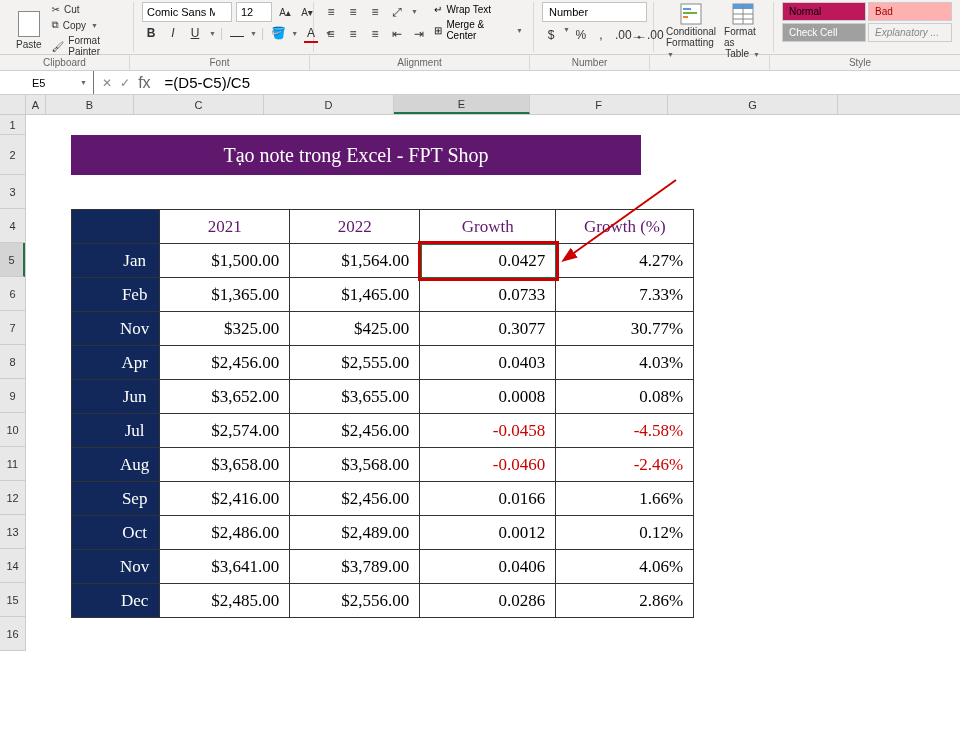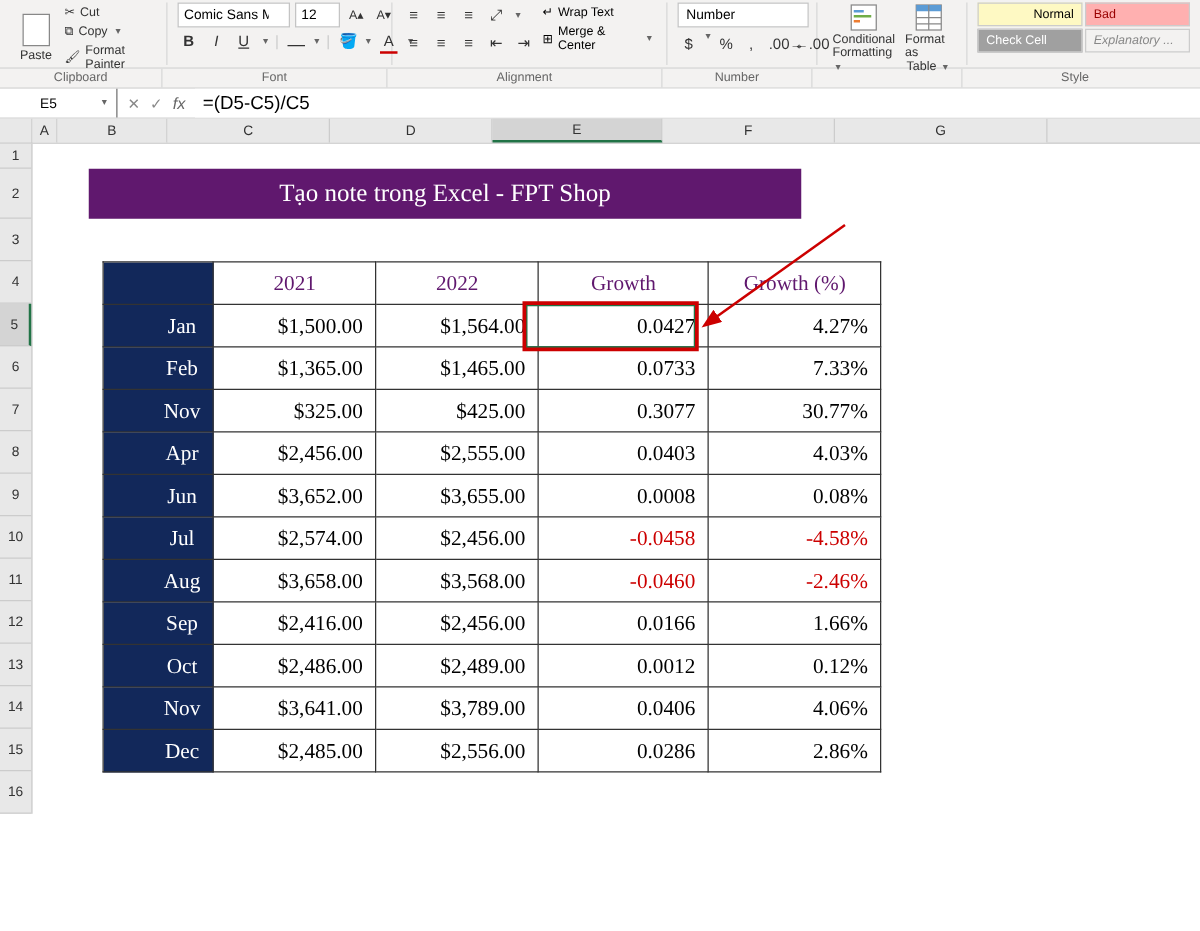--- a/index.html
+++ b/index.html
@@ -25,49 +25,49 @@
 .color-btn { color: #333; position: relative; }
 .color-btn::after { content: ''; position: absolute; bottom: -1px; left: 2px; right: 2px; height: 2px; background: #c00; }
 .wrap-merge { font-size: 10px; }
 .wrap-merge .item { display: flex; align-items: center; gap: 4px; padding: 2px; }
 .num-select { border: 1px solid #c4c4c4; background: #fff; font-size: 11px; height: 20px; padding: 0 16px 0 6px; width: 105px; }
 .num-btns { display: flex; gap: 2px; }
 .style-btn { display: flex; flex-direction: column; align-items: center; font-size: 10px; color: #333; padding: 0 4px; }
 .style-btn svg { width: 24px; height: 24px; }
 .styles-grid { display: grid; grid-template-columns: 84px 84px; gap: 2px; }
 .style-cell { border: 1px solid #ccc; padding: 3px 6px; font-size: 10px; text-align: left; }
-.style-normal { background: #fef9c3; text-align: right; }
+.style-normal { background: #be185d; }
 .style-bad { background: #ffb0b0; color: #900; }
 .style-check { background: #a0a0a0; color: #fff; }
 .style-exp { font-style: italic; color: #888; }
 .dropdown-caret { font-size: 7px; color: #666; margin-left: 1px; }
 
 
 .group-labels { background: #f3f2f1; display: flex; border-bottom: 1px solid #d0d0d0; height: 16px; }
 .group-labels span { font-size: 10px; color: #666; border-right: 1px solid #d8d8d8; text-align: center; display: flex; align-items: center; justify-content: center; }
 
 
 .formula-bar { display: flex; align-items: center; height: 24px; border-bottom: 1px solid #d0d0d0; background: #fff; }
 .name-box { width: 68px; border-right: 1px solid #737373; padding: 0 6px; font-size: 11px; height: 100%; display: flex; align-items: center; justify-content: space-between; margin-left: 26px; }
 .fx-btns { display: flex; align-items: center; gap: 8px; padding: 0 8px; color: #888; }
-.fx-label { font-style: italic; font-size: 13px; color: #666; }
+.fx-label { font-size: 16px; color: #666; }
 .formula-input { flex: 1; border: none; padding: 0 6px; font-size: 15px; height: 100%; outline: none; }
 .row-headers { width: 26px; background: #e8e8e8; border-right: 1px solid #ccc; }
 .col-headers-row { display: flex; height: 20px; background: #e8e8e8; border-bottom: 1px solid #ccc; }
 .corner { width: 26px; height: 20px; background: #e8e8e8; border-right: 1px solid #ccc; border-bottom: 1px solid #ccc; }
 .col-header { border-right: 1px solid #ccc; display: flex; align-items: center; justify-content: center; font-size: 11px; color: #333; background: #e8e8e8; }
 .col-header.selected { background: #d4d4d4; border-bottom: 2px solid #217346; }
 .sheet-body { flex: 1; position: relative; }
 .row-header { height: 20px; border-bottom: 1px solid #ccc; display: flex; align-items: center; justify-content: center; font-size: 11px; color: #333; }
 .row-header.tall { height: 34px; }
 .row-header.tall2 { height: 40px; }
 .row-header.selected { background: #d4d4d4; border-right: 2px solid #217346; }
 .title-banner { position: absolute; left: 45px; top: 20px; width: 570px; height: 40px; background: #60186e; color: #fff; font-family: 'Comic Sans MS', cursive; font-size: 20px; display: flex; align-items: center; justify-content: center; }
 
-.data-table { position: absolute; left: 56px; top: 94px; border-collapse: collapse; }
+.data-table { position: absolute; left: 45px; top: 94px; border-collapse: collapse; }
 .data-table th, .data-table td { border: 1px solid #333; padding: 4px 10px; font-family: 'Comic Sans MS', cursive; font-size: 17px; height: 34px; }
 .data-table th { color: #60186e; font-weight: normal; text-align: center; }
 .data-table .month { background: #12285a; color: #fff; text-align: center; width: 88px; padding-left: 48px; }
 .data-table .month-blank { background: #12285a; width: 88px; }
 .data-table .num { text-align: right; }
 .data-table .neg { color: #c00; }
 .col-2021 { width: 130px; }
 .col-2022 { width: 130px; margin-top: 16px; }
 .col-growth { width: 136px; }
 .col-growthp { width: 138px; }

